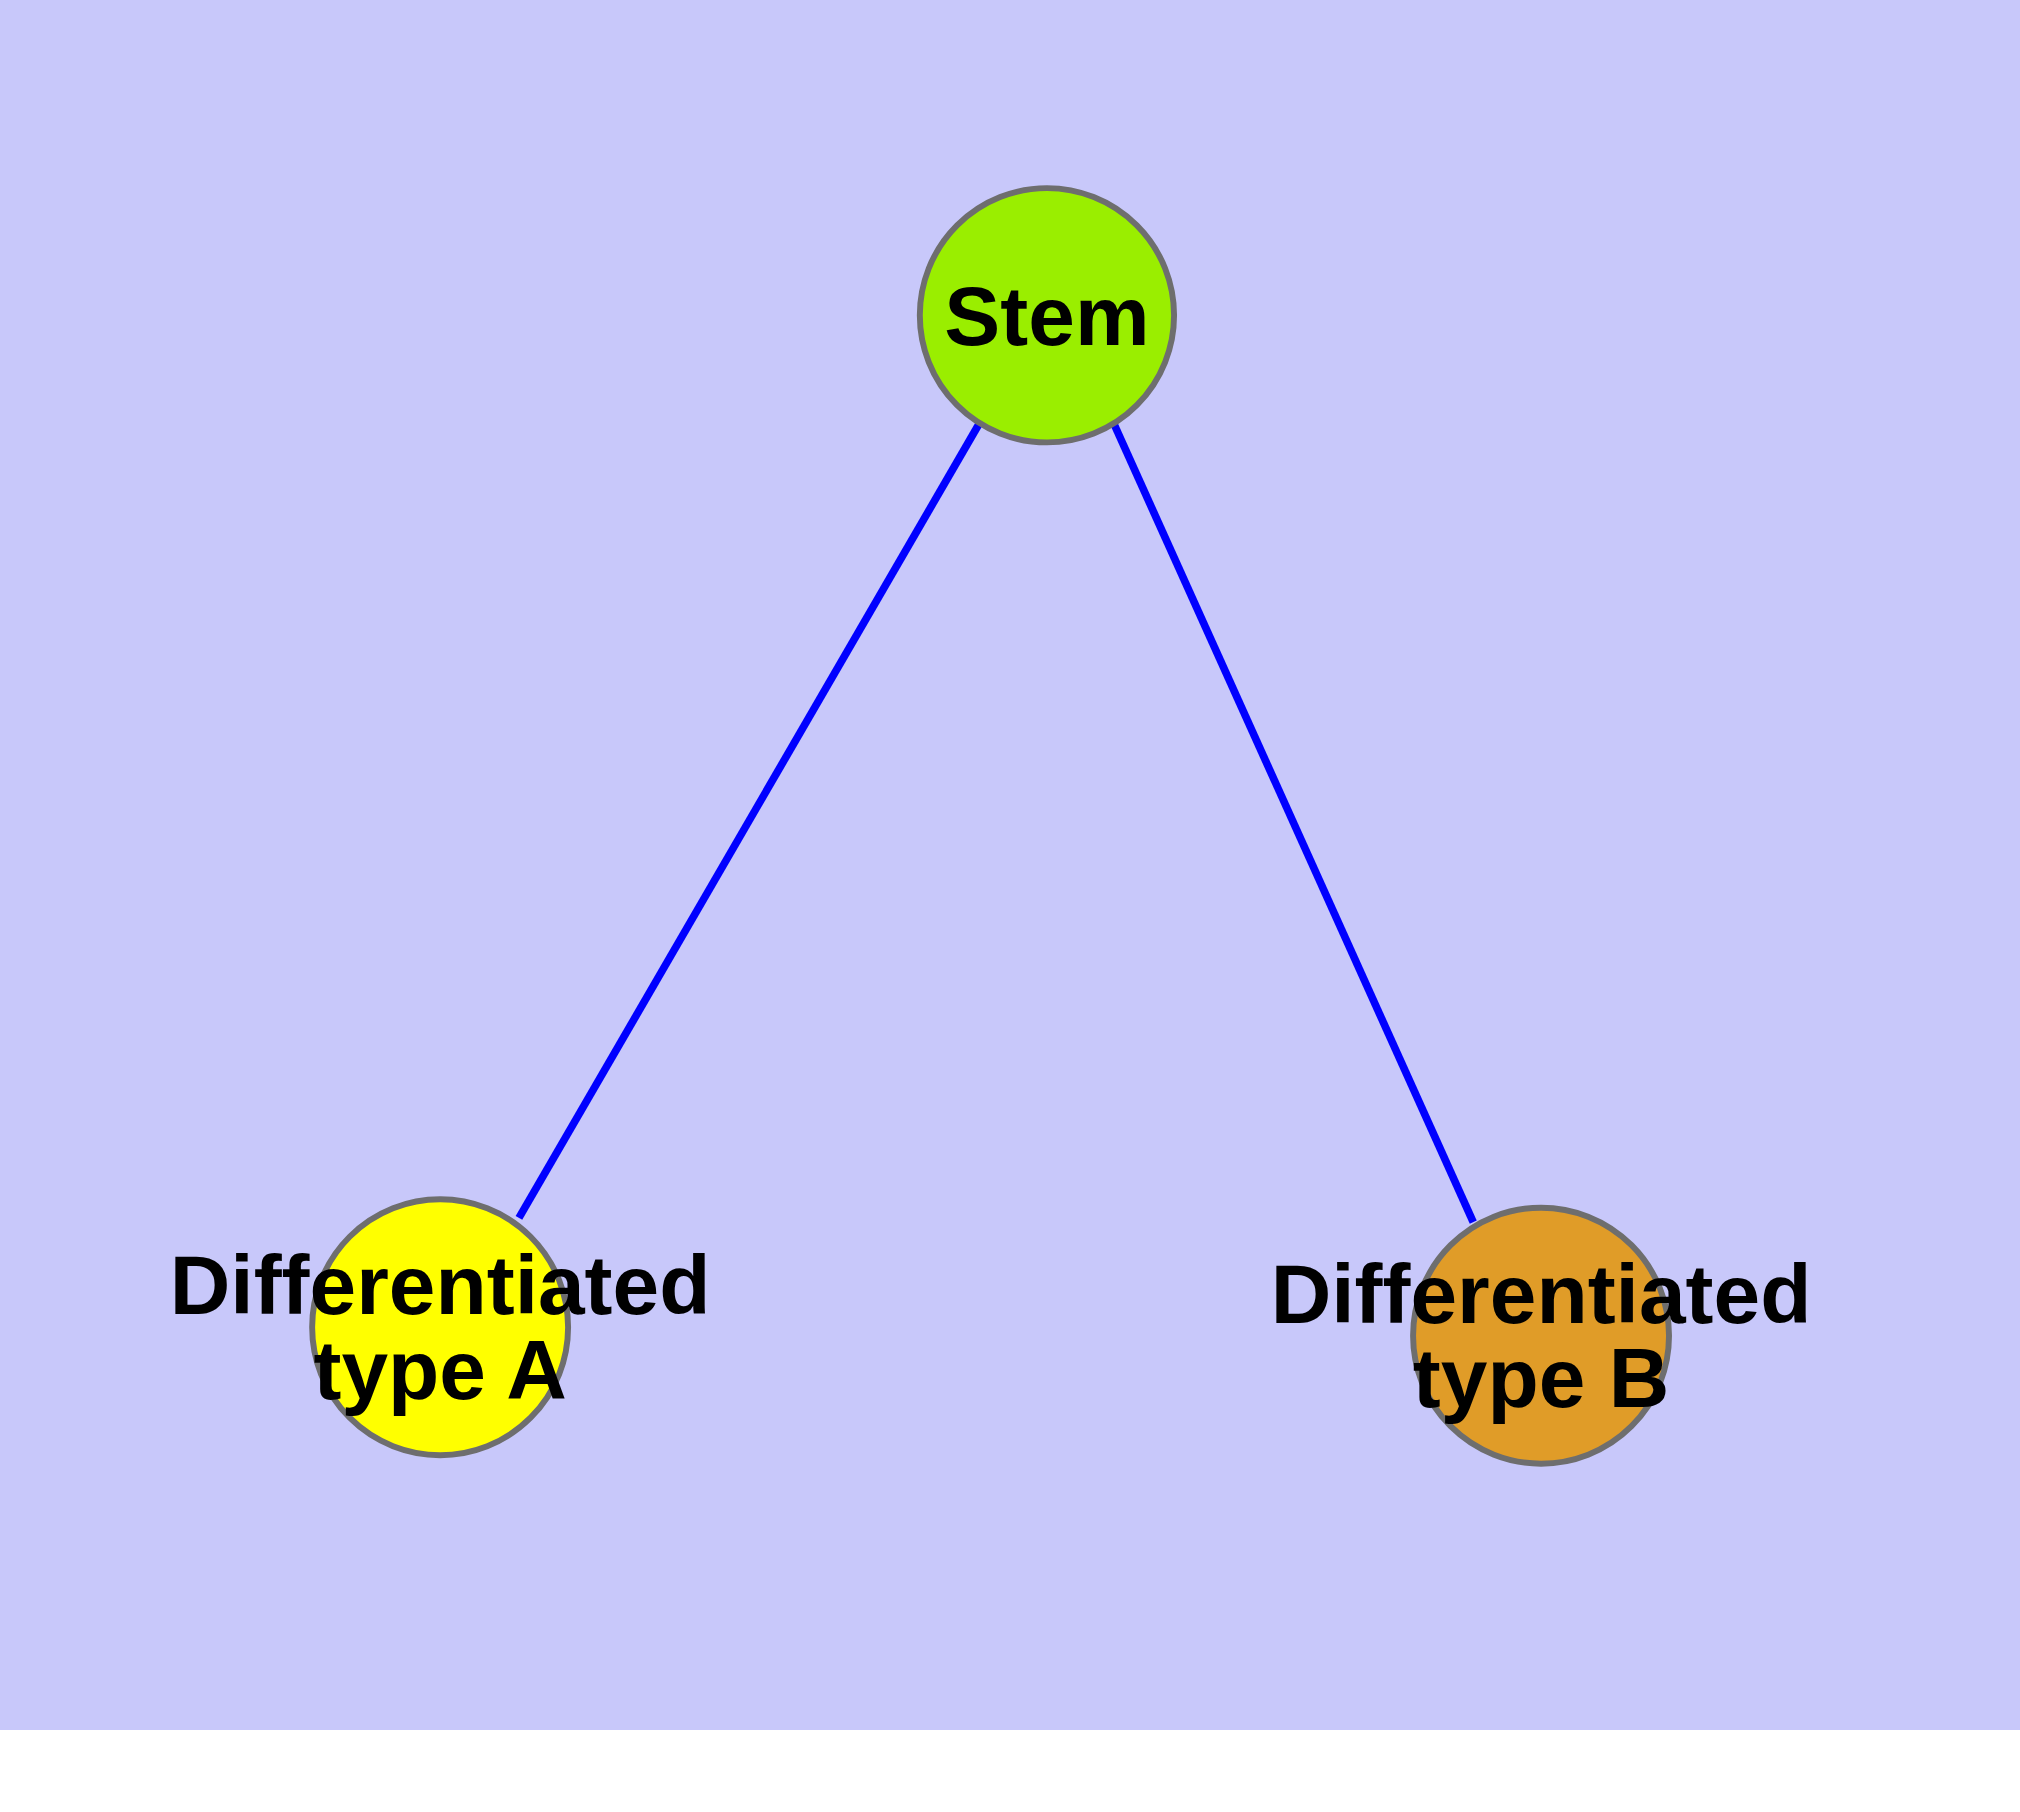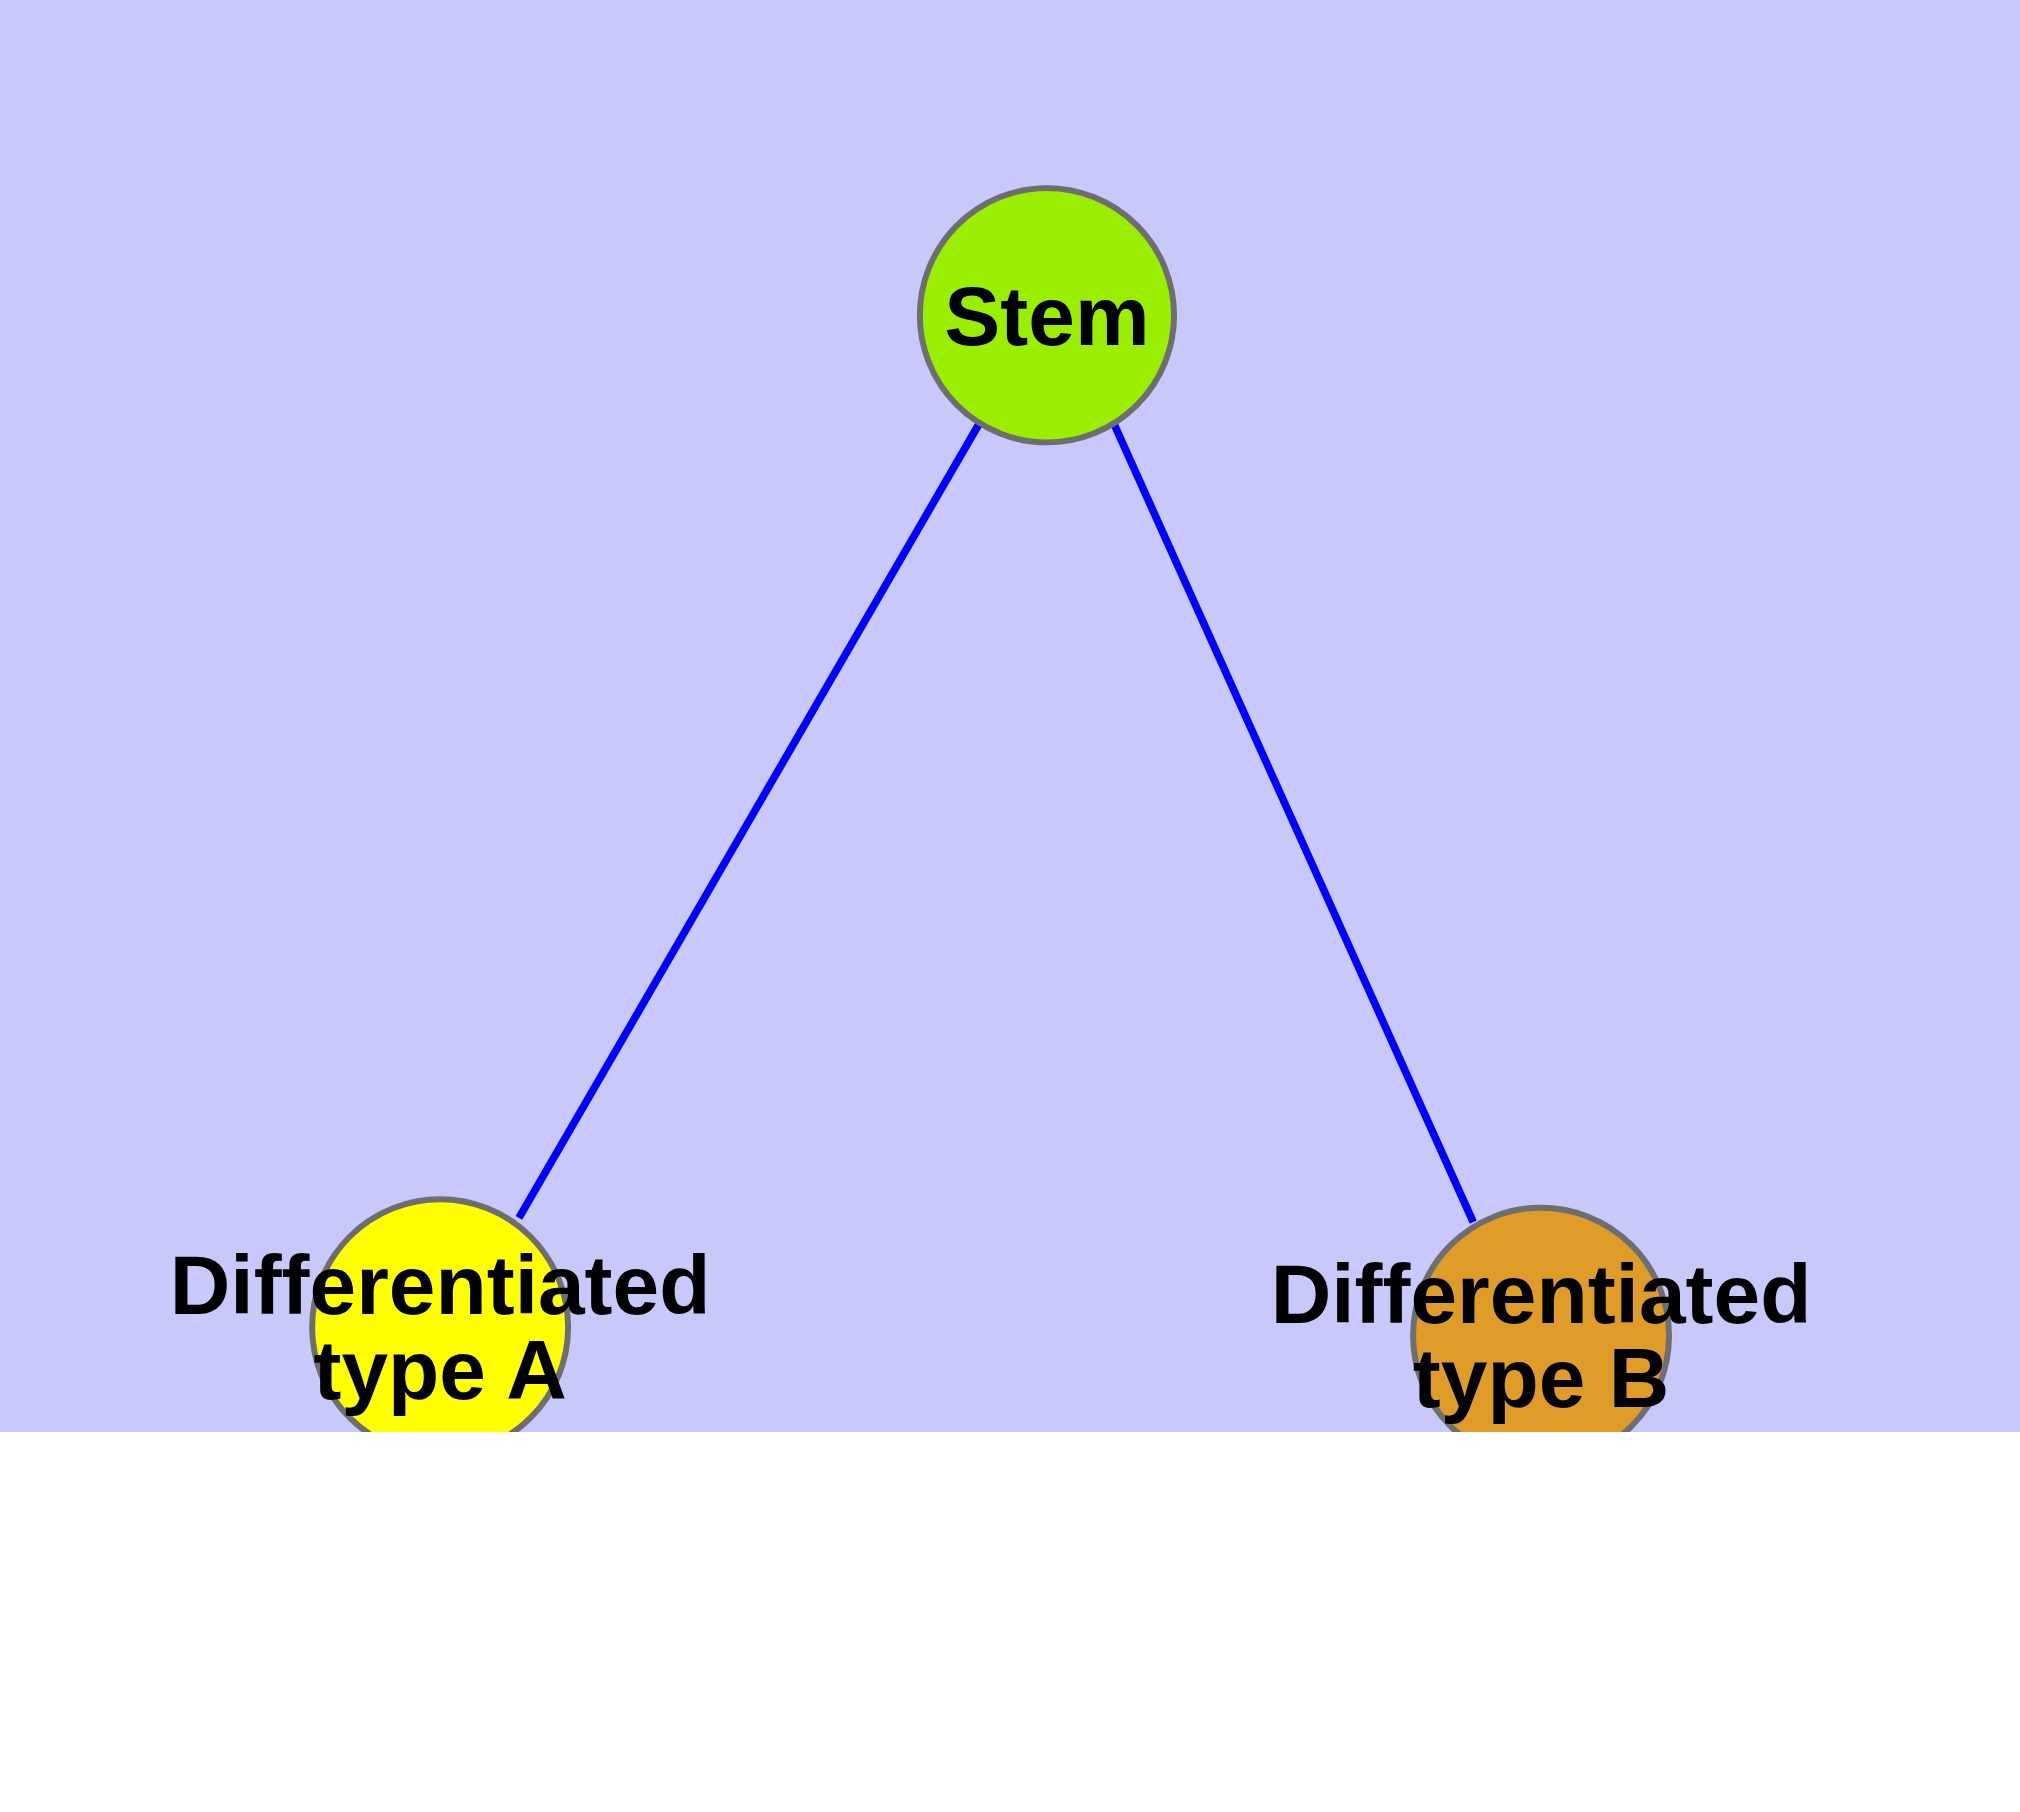--- a/index.html
+++ b/index.html
@@ -38,21 +38,21 @@
     font-weight: bold;
     fill: #000000;
     text-anchor: middle;
     dominant-baseline: alphabetic;
     white-space: pre;
   }
 </style>
 </head>
 <body>
 
-<div id="canvas" style="width: 2021px; height: 1432px;">
+<div id="canvas" style="width: 2021px; height: 1730px;">
 
   <div id="bg-layer" style="background: rgb(200, 200, 250);"></div>
 
   <svg id="graph-svg" viewBox="0 0 2384 2138">
 
     <g>
       <line class="edge-line" id="edge-0" x1="1155" y1="500" x2="612" y2="1437" stroke="#0000ff" stroke-width="9"></line>
       <line class="edge-line" id="edge-1" x1="1314" y1="500" x2="1738" y2="1442" stroke="#0000ff" stroke-width="9"></line>
     </g>
 

